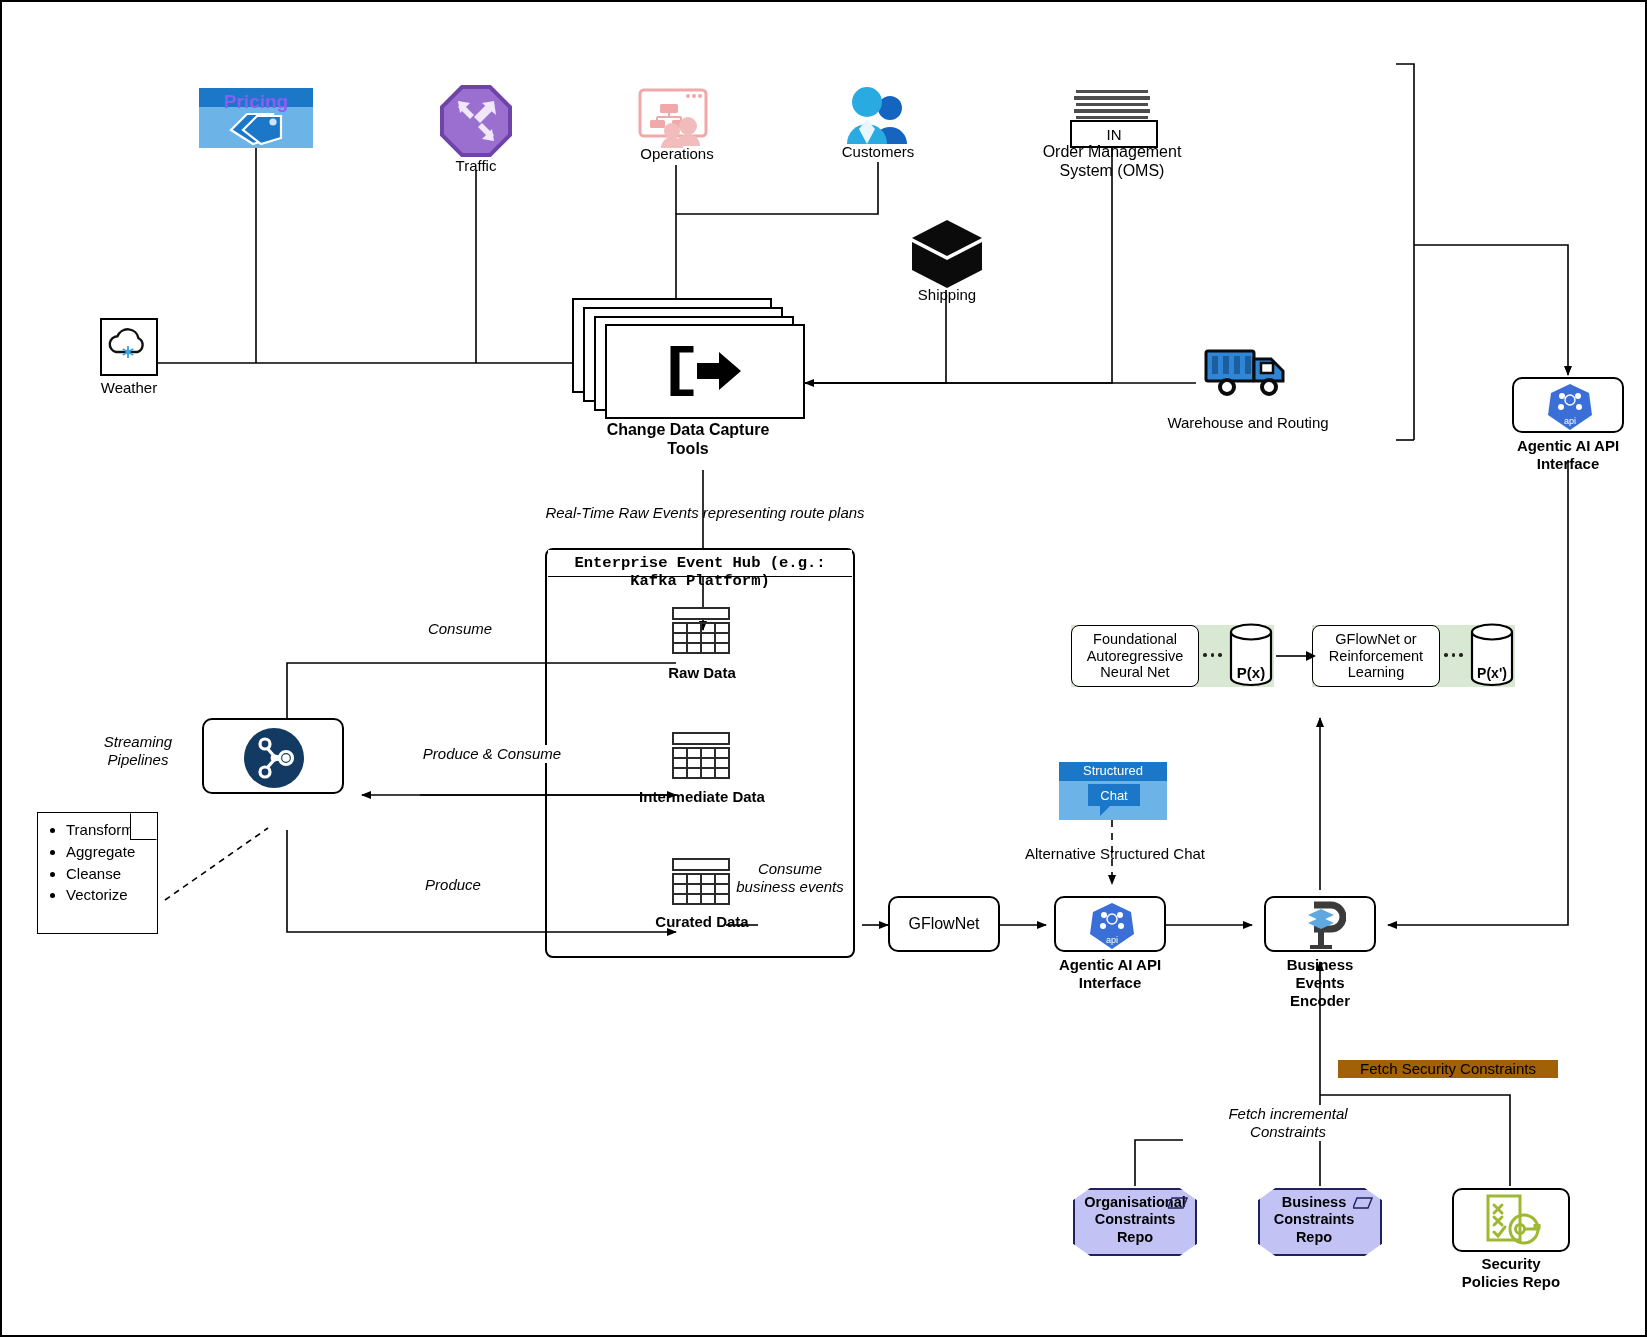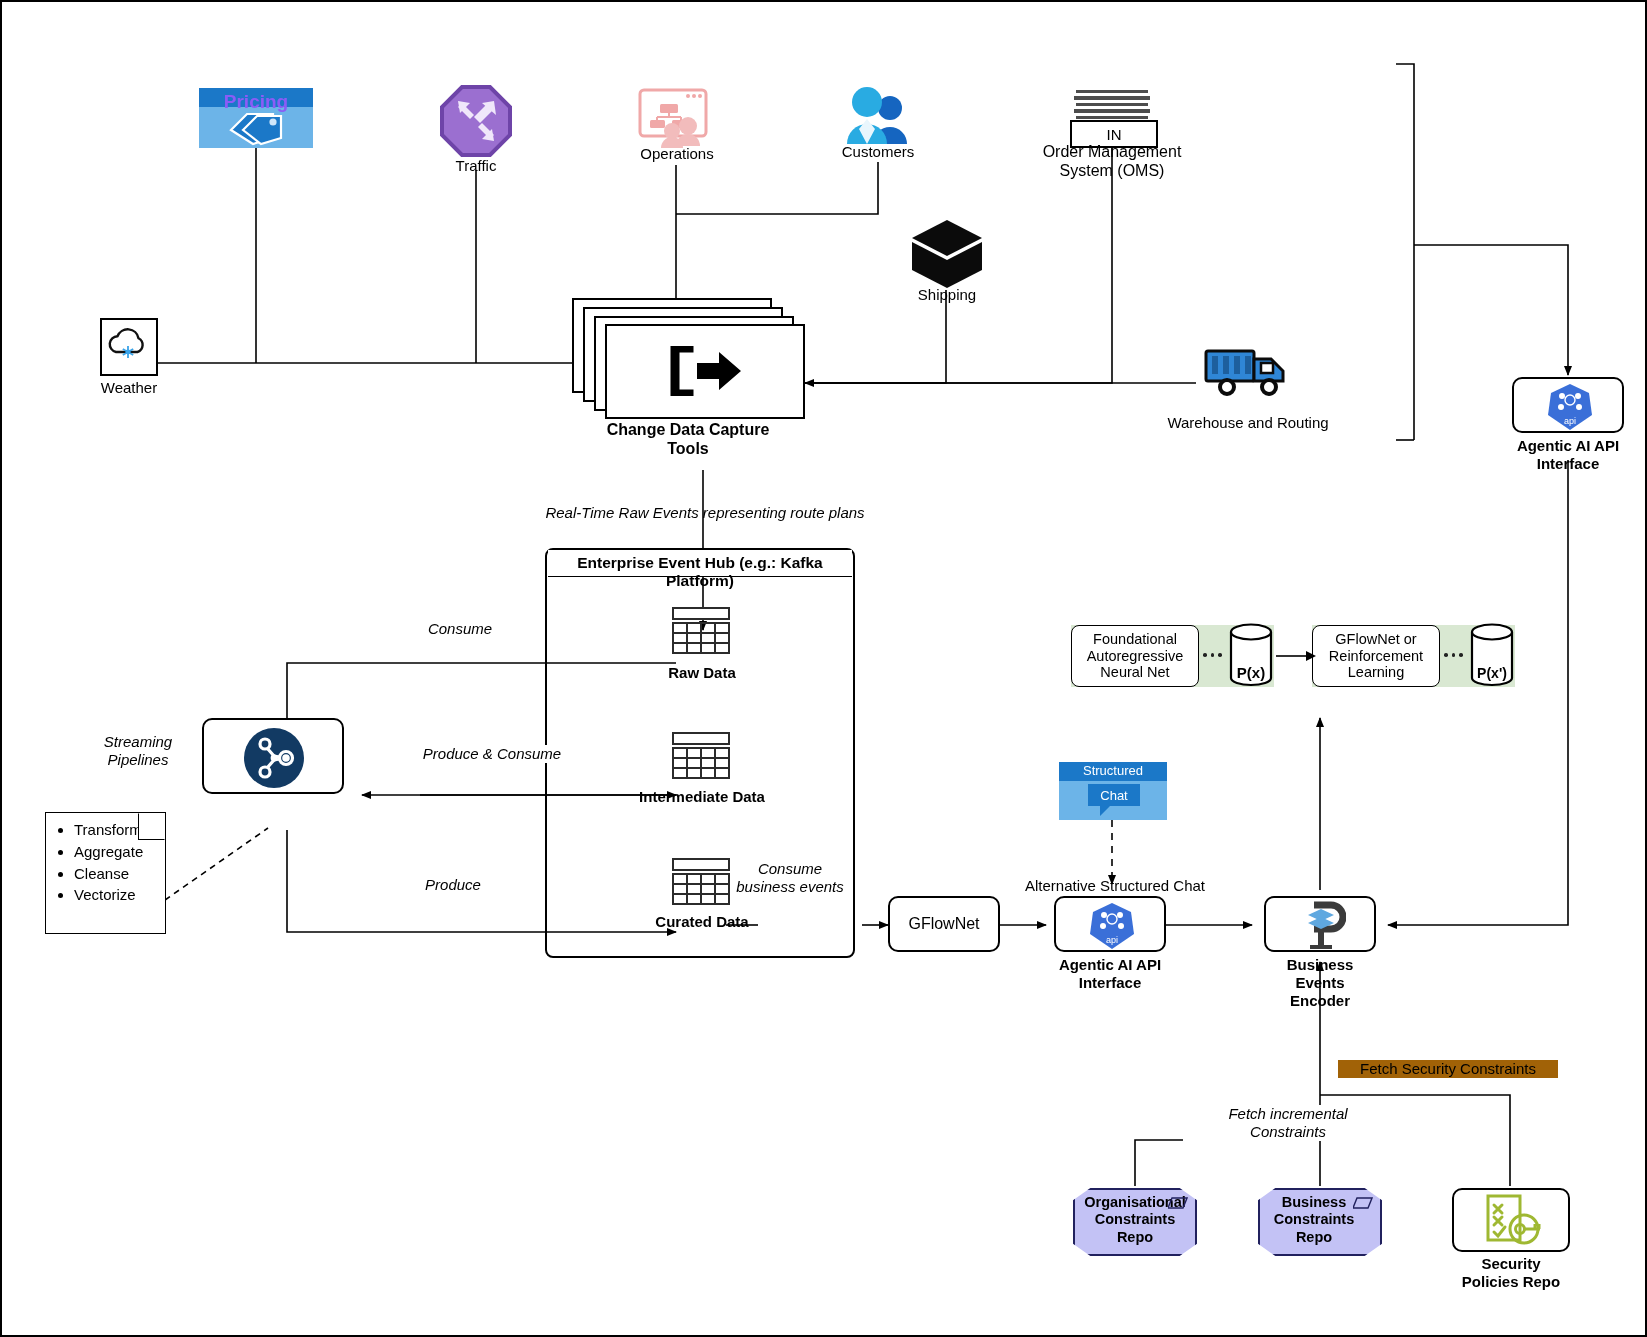--- a/index.html
+++ b/index.html
@@ -26,21 +26,21 @@
      display:flex;align-items:center;justify-content:center;font-weight:bold;font-size:15px;}
   .greenwrap{position:absolute;background:#d9e8d2;box-sizing:border-box;}
   .mbox{position:absolute;background:#fff;border:1.5px solid #000;border-radius:8px;box-sizing:border-box;
      display:flex;align-items:center;justify-content:center;text-align:center;font-size:14.5px;line-height:1.15;}
   .cyl{position:absolute;}
   .dots{position:absolute;display:flex;gap:4px;align-items:center;}
   .dots i{width:3.5px;height:3.5px;background:#222;border-radius:50%;display:block;}
   .note{position:absolute;background:#fff;border:1px solid #000;box-sizing:border-box;}
   .note ul{margin:0;padding:6px 0 0 28px;font-size:15px;line-height:1.45;}
   .hubframe{position:absolute;border:2px solid #000;border-radius:8px;box-sizing:border-box;background:transparent;}
-  .hubtitle{position:absolute;background:#fff;font-weight:bold;font-size:15.5px;text-align:center;}
+  .hubtitle{position:absolute;background:#fff;font-weight:bold;font-size:15.5px;text-align:center;font-family:Liberation Mono, monospace;}
   .icon{position:absolute;}
 </style>
 </head>
 <body>
 
 <div id="canvas">
 
   <svg class="wires" viewBox="0 0 1647 1337">
     <defs>
       <marker id="ah" markerWidth="10" markerHeight="8" refX="9" refY="4" orient="auto" markerUnits="userSpaceOnUse">
@@ -302,21 +302,21 @@
         <circle cx="45" cy="32" r="2.2" fill="#fff"></circle>
         <path d="M26 22 L33 30 M26 42 L33 34"></path>
         <path d="M33 30 L38.5 31 M33 34 L38.5 33"></path>
       </g>
       <circle cx="33" cy="32" r="3.4" fill="#fff"></circle>
     </svg>
   </div>
   <div class="lbl italic" style="left:78px;top:733px;width:120px;font-size:15px;">Streaming
 Pipelines</div>
 
-  <div class="note" style="left:37px;top:812px;width:121px;height:122px;margin-left:8px;">
+  <div class="note" style="left:37px;top:812px;width:121px;height:122px;">
     <div style="position:absolute;right:0;top:0;width:26px;height:26px;background:#fff;border-left:1px solid #000;border-bottom:1px solid #000;
                 clip-path:polygon(0 0,100% 100%,0 100%);"></div>
     <ul>
       <li>Transform</li>
       <li>Aggregate</li>
       <li>Cleanse</li>
       <li>Vectorize</li>
     </ul>
   </div>
 
@@ -357,21 +357,21 @@
 
   <div class="node" style="left:1059px;top:762px;width:108px;height:58px;">
     <div style="position:absolute;inset:0;background:#6cb4e8;"></div>
     <div style="position:absolute;left:0;top:0;width:100%;height:19px;background:#1b78c8;"></div>
     <div class="lbl" style="left:0;top:1px;width:100%;color:#fff;font-size:13px;">Structured</div>
     <svg class="icon" style="left:25px;top:20px;" width="60" height="36" viewBox="0 0 60 36">
       <path d="M4 2 L56 2 L56 24 L26 24 L16 34 L16 24 L4 24 Z" fill="#1b78c8"></path>
       <text x="30" y="18" text-anchor="middle" font-family="Liberation Sans, sans-serif" font-size="13" fill="#ffffff">Chat</text>
     </svg>
   </div>
-  <div class="lbl" style="left:1005px;top:845px;width:220px;font-size:15px;margin-top:32px;">Alternative Structured Chat</div>
+  <div class="lbl" style="left:1005px;top:845px;width:220px;font-size:15px;">Alternative Structured Chat</div>
 
   <div class="box rrect" style="left:888px;top:896px;width:112px;height:56px;"></div>
   <div class="lbl" style="left:888px;top:914px;width:112px;font-size:16px;">GFlowNet</div>
 
   <div class="box rrect" style="left:1054px;top:896px;width:112px;height:56px;">
     <svg style="position:absolute;left:32px;top:3px;" width="48" height="50" viewBox="0 0 48 50">
       <polygon points="24,2 43,11 46,33 24,48 2,33 5,11" fill="#3a6fd8"></polygon>
       <g fill="#ffffff" stroke="#ffffff" stroke-width="1.4">
         <circle cx="24" cy="18" r="5" fill="none"></circle>
         <circle cx="16" cy="14" r="2.3"></circle>

